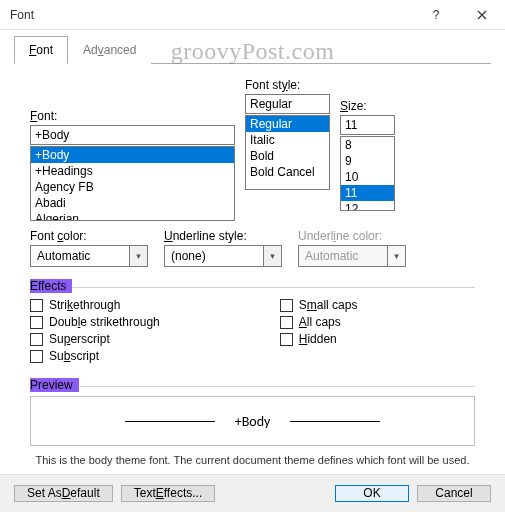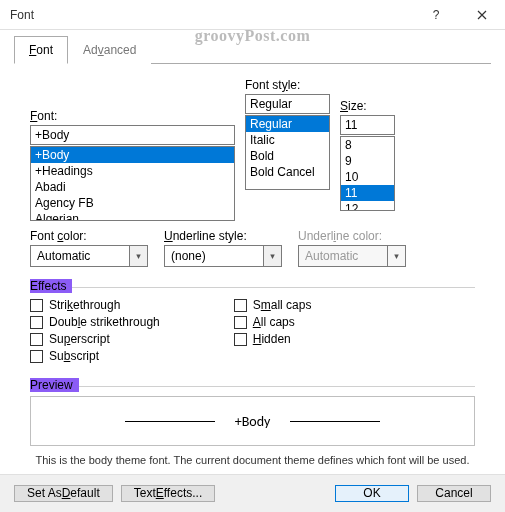--- a/index.html
+++ b/index.html
@@ -44,38 +44,38 @@
 .ddwrap { display: flex; }
 .ddbox { height: 22px; border: 1px solid #7a7a7a; display: flex; align-items: center; padding: 0 6px; background: #fff; }
 .ddbtn { width: 18px; height: 22px; border: 1px solid #7a7a7a; border-left: none; display: flex; align-items: center; justify-content: center; background: #f0f0f0; }
 .ddbox.disabled, .ddbtn.disabled { color: #999; background: #f7f7f7; }
 .lbl.disabled { color: #999; }
 
 .groupbox { margin-top: 14px; position: relative; padding-top: 10px; }
 .grouplabel { position: absolute; top: -2px; left: 0; background: #8b5cf6; padding-right: 6px; font-size: 12px; z-index: 1; }
 .groupline { position: absolute; top: 6px; left: 0; right: 0; height: 1px; background: #d0d0d0; z-index: 0; }
 
-.effects-cols { display: flex; gap: 74px; padding-top: 4px; }
+.effects-cols { display: flex; gap: 120px; padding-top: 4px; }
 .chkrow { display: flex; align-items: center; gap: 6px; margin: 3px 0; }
 .chk { width: 13px; height: 13px; border: 1px solid #333; background: #fff; }
 
 .preview-box { border: 1px solid #bfbfbf; height: 50px; margin-top: 6px; display: flex; align-items: center; justify-content: center; gap: 20px; }
 .preview-line { width: 90px; height: 1px; background: #000; }
 .preview-text { font-family: "Calibri", sans-serif; font-size: 14px; }
 
 .preview-desc { text-align: center; font-size: 11px; margin-top: 8px; color: #333; }
 
 .bottombar { position: absolute; bottom: 0; left: 0; right: 0; background: #f0f0f0; padding: 10px 14px; display: flex; gap: 8px; border-top: 1px solid #e0e0e0; }
 .btn { height: 17px; padding: 0 12px; border: 1px solid #adadad; background: #e1e1e1; display: flex; align-items: flex-start; justify-content: center; font-size: 12px; }
 .btn.primary { border: 1px solid #0078d7; background: #e5f1fb; min-width: 74px; }
 .spacer { flex: 1; }
 
 .chevron { font-size: 9px; color: #555; }
 
-.watermark { position: absolute; top: 27px; left: 50%; transform: translateX(-50%); font-family: Georgia, serif; font-size: 16px; color: rgba(120,120,120,0.5); pointer-events: none; z-index: 5; letter-spacing: 0.5px; font-weight: bold; }
+.watermark { position: absolute; top: 38px; left: 50%; transform: translateX(-50%); font-family: Georgia, serif; font-size: 24px; color: rgba(120,120,120,0.5); pointer-events: none; z-index: 5; letter-spacing: 0.5px; }
 </style>
 </head>
 <body>
 
 <div class="titlebar">
   <div class="titlebar-title">Font</div>
   <div class="titlebar-btn">?</div>
   <div class="titlebar-btn">
     <svg width="10" height="10" viewBox="0 0 10 10">
         <path d="M1 1 L9 9 M9 1 L1 9" stroke="#333" stroke-width="1.2"></path>
@@ -91,22 +91,22 @@
 </div>
 
 <div class="content">
   <div class="row1">
     <div class="fontcol">
       <div class="lbl"><span class="acc">F</span>ont:</div>
       <input class="txtbox" value="+Body" style="">
       <div class="listbox">
         <div class="listitem sel">+Body</div>
         <div class="listitem">+Headings</div>
+        <div class="listitem">Agency FB</div>
         <div class="listitem">Abadi</div>
-        <div class="listitem">Agency FB</div>
         <div class="listitem">Algerian</div>
       </div>
     </div>
     <div class="stylecol">
       <div class="lbl">Font st<span class="acc">y</span>le:</div>
       <input class="txtbox" value="Regular" style="">
       <div class="listbox small">
         <div class="listitem sel">Regular</div>
         <div class="listitem">Italic</div>
         <div class="listitem">Bold</div>

